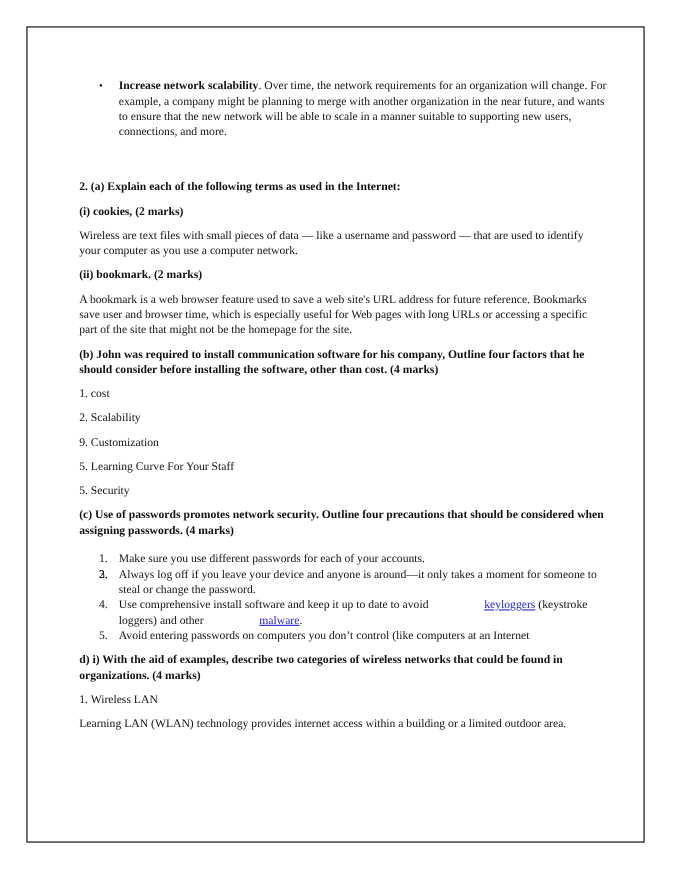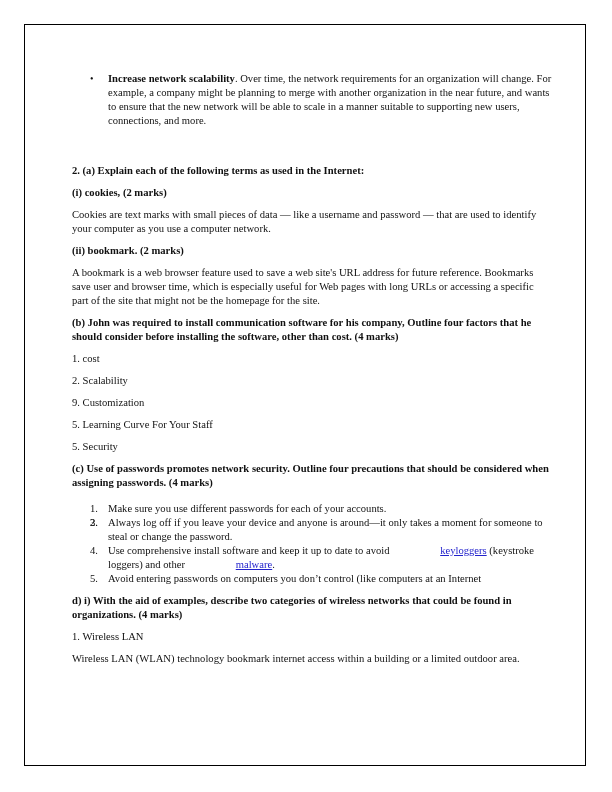--- a/index.html
+++ b/index.html
@@ -85,21 +85,21 @@
   <ul class="bullet-list">
     <li class="bullet-item">
       <span class="bullet">•</span>
       <span class="bold">Increase network scalability</span><span>. Over time, the network requirements for an organization will change. For example, a company might be planning to merge with another organization in the near future, and wants to ensure that the new network will be able to scale in a manner suitable to supporting new users, connections, and more.</span>
     </li>
   </ul>
 
   <p class="heading sp-36">2. (a) Explain each of the following terms as used in the Internet:</p>
 
   <p class="heading sp-8">(i) cookies, (2 marks)</p>
-  <p class="sp-8">Cookies are text marks with small pieces of data — like a username and password — that are used to identify your computer as you use a computer network.</p>
+  <p class="sp-8">Wireless are text files with small pieces of data — like a username and password — that are used to identify your computer as you use a computer network.</p>
 
   <p class="heading sp-8">(ii) bookmark. (2 marks)</p>
   <p class="sp-8">A bookmark is a web browser feature used to save a web site's URL address for future reference. Bookmarks save user and browser time, which is especially useful for Web pages with long URLs or accessing a specific part of the site that might not be the homepage for the site.</p>
 
   <p class="heading sp-8">(b) John was required to install communication software for his company, Outline four factors that he should consider before installing the software, other than cost. (4 marks)</p>
   <p class="sp-8">1. cost</p>
   <p class="sp-8">2. Scalability</p>
   <p class="sp-8">9. Customization</p>
   <p class="sp-8">5. Learning Curve For Your Staff</p>
   <p class="sp-8">5. Security</p>
@@ -123,15 +123,15 @@
       <span>Use comprehensive install software and keep it up to date to avoid </span><a class="link" href="#">keyloggers</a><span> (keystroke loggers) and other </span><a class="link" href="#">malware</a><span>.</span>
     </li>
     <li class="num-item" style="white-space:nowrap;">
       <span class="num">5.</span>
       <span>Avoid entering passwords on computers you don’t control (like computers at an Internet</span>
     </li>
   </ol>
 
   <p class="heading sp-8">d) i) With the aid of examples, describe two categories of wireless networks that could be found in organizations. (4 marks)</p>
   <p class="sp-8">1. Wireless LAN</p>
-  <p class="sp-8">Wireless LAN (WLAN) technology bookmark internet access within a building or a limited outdoor area.</p>
+  <p class="sp-8">Learning LAN (WLAN) technology provides internet access within a building or a limited outdoor area.</p>
 
 </div>
 
 </body></html>

